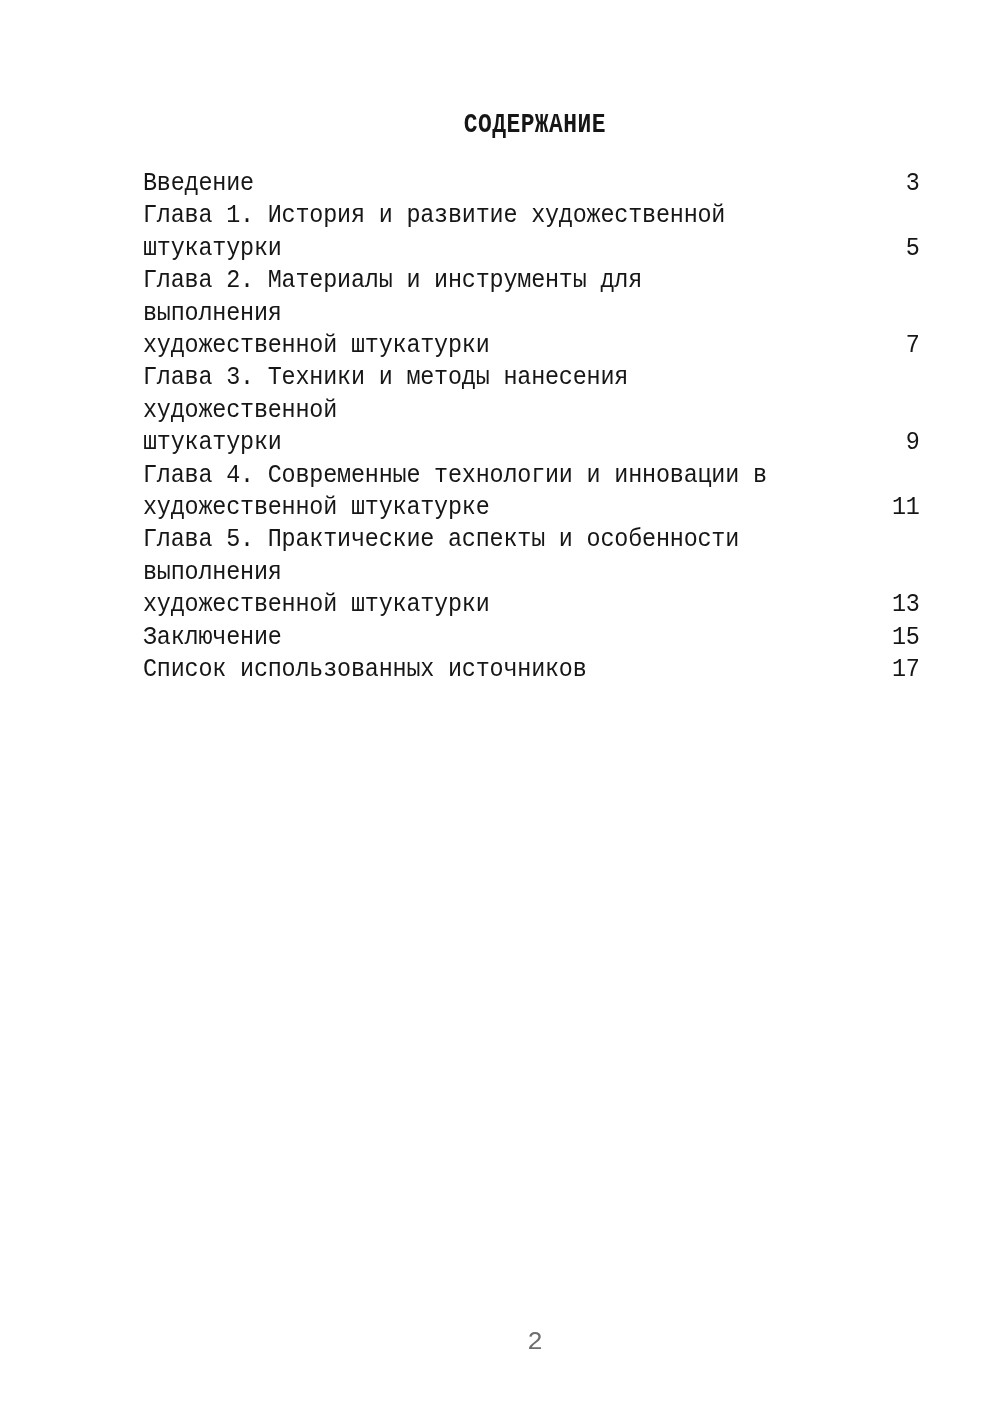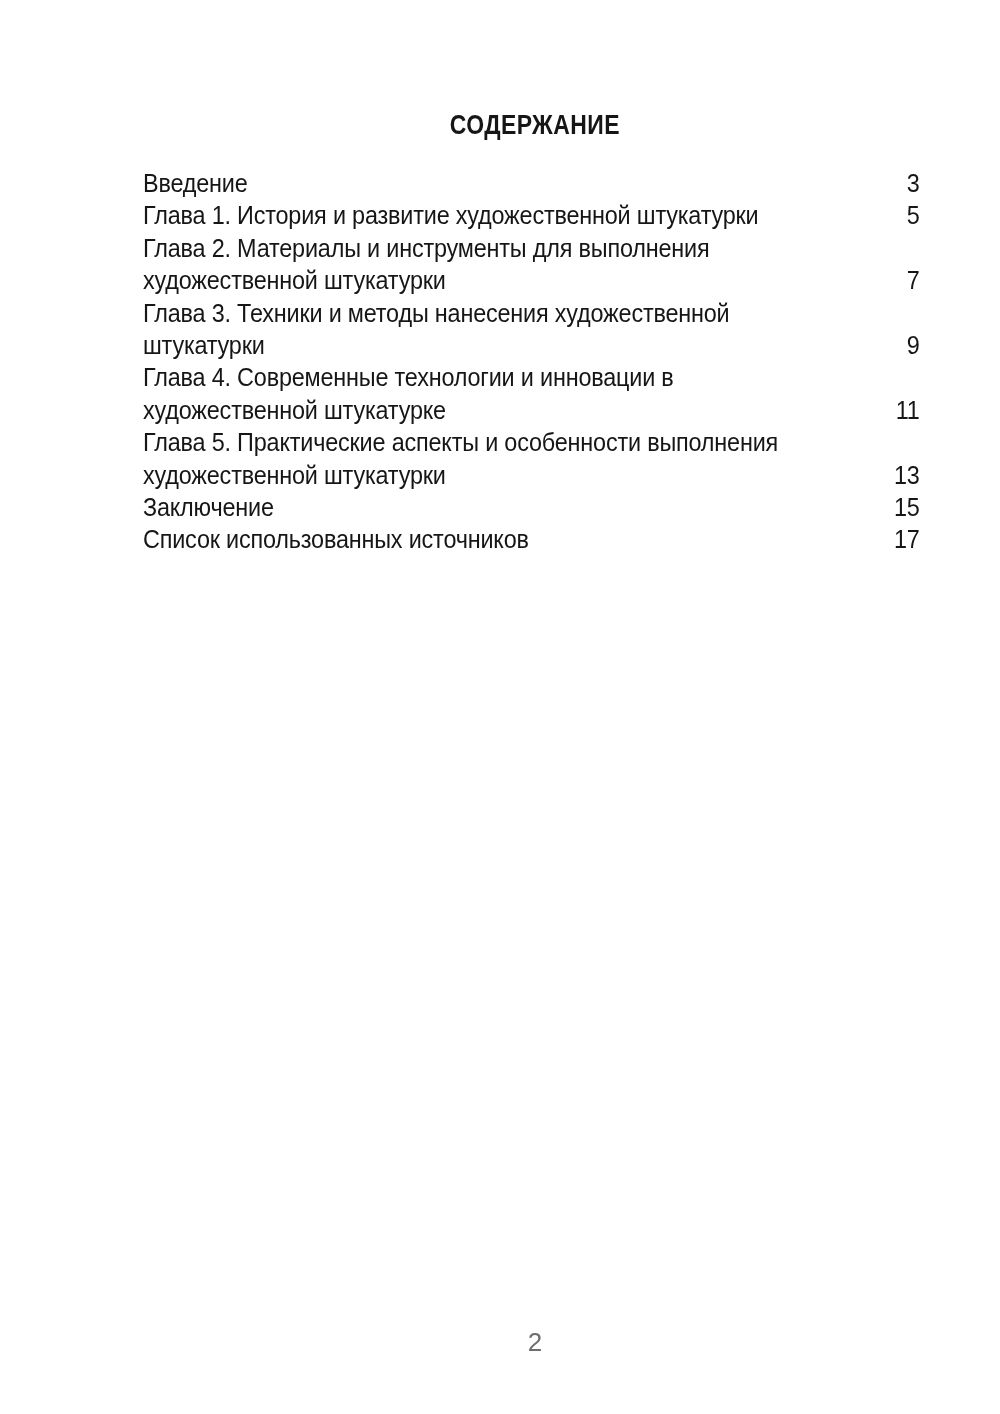--- a/index.html
+++ b/index.html
@@ -6,21 +6,21 @@
     margin: 0;
     padding: 0;
     background: #ffffff;
   }
   #page {
     position: relative;
     width: 1000px;
     height: 1414px;
     background: var(--bg, #ffffff);
     overflow: hidden;
-    font-family: Liberation Sans, sans-serif;
+    font-family: Liberation Mono, monospace;
     color: var(--text, #161616);
   }
   .doc-title {
     position: absolute;
     left: 143px;
     top: 90px;
     width: 922px;
     font-size: 27px;
     font-weight: bold;
     line-height: 34px;

